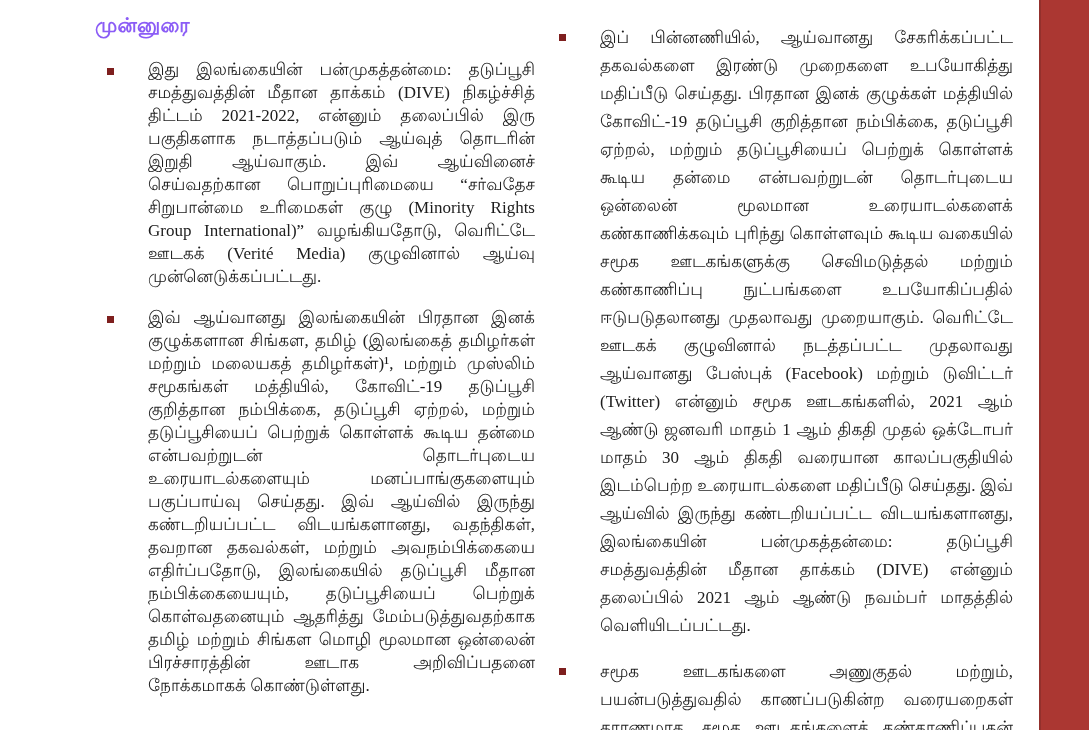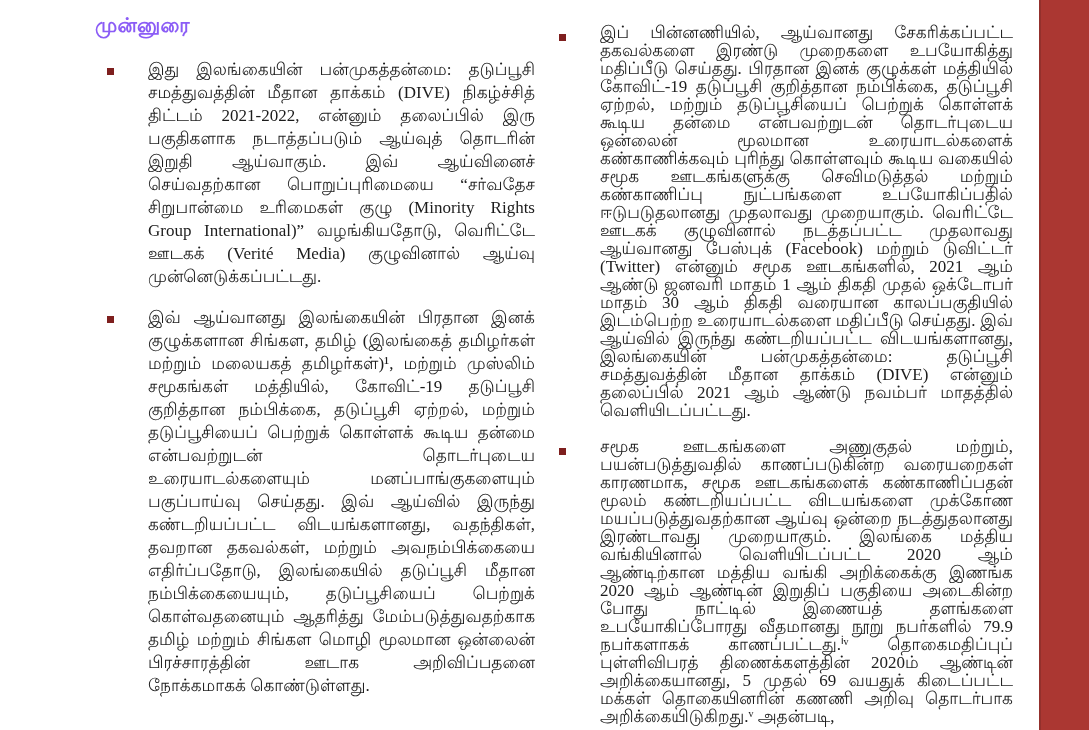--- a/index.html
+++ b/index.html
@@ -67,21 +67,21 @@
     background: #7E1F1E;
   }
   .para {
     margin: 0 0 0 34px;
     font-size: 17px;
     line-height: 23px;
     text-align: justify;
     color: #1C1C1C;
   }
   .column.right .para {
-    line-height: 18px;
+    line-height: 28px;
   }
 </style>
 </head>
 <body>
 
 <div class="page">
 
   <h1 class="heading">முன்னுரை</h1>
 
   <div class="column left">

